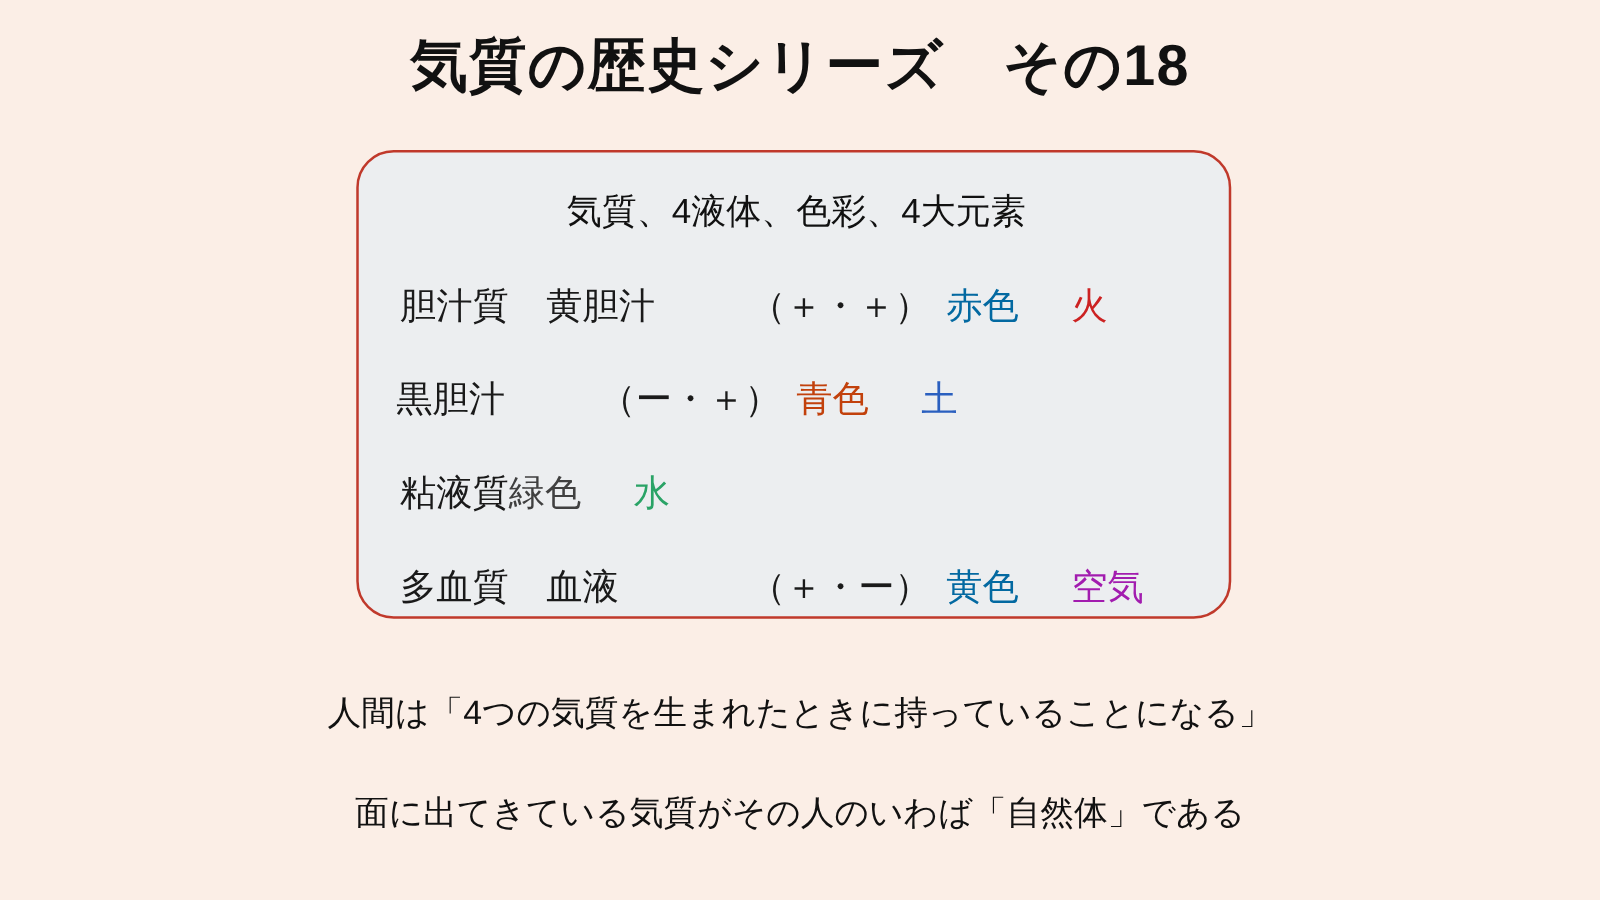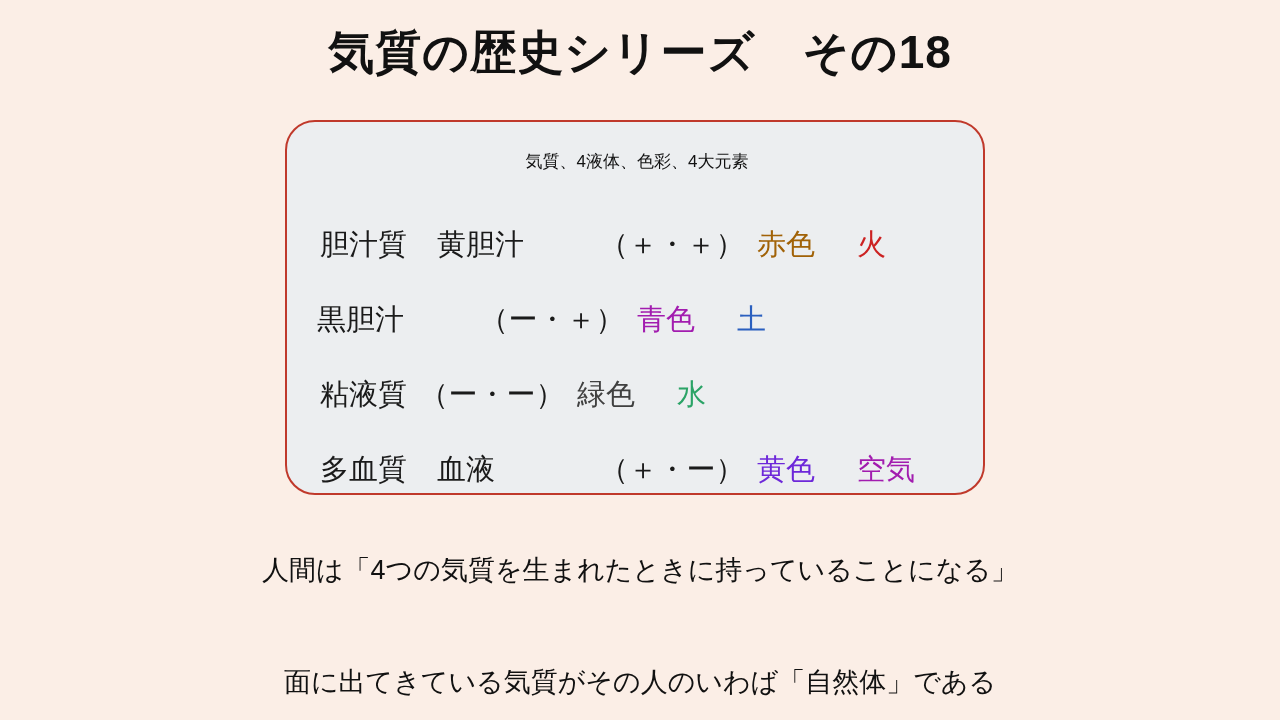--- a/index.html
+++ b/index.html
@@ -44,21 +44,21 @@
     border-radius: 30px;
     background: #eceef0;
     box-sizing: border-box;
   }
   .card-heading {
     position: absolute;
     top: 28px;
     left: 0;
     width: 700px;
     text-align: center;
-    font-size: 17px;
+    font-size: 28px;
     color: #111111;
     white-space: nowrap;
   }
   .rows {
     position: absolute;
     top: 85px;
     left: 0;
     width: 700px;
   }
   .row {
@@ -93,61 +93,60 @@
   .note {
     position: absolute;
     left: 0;
     width: 1280px;
     text-align: center;
     font-size: 27px;
     color: #111111;
     white-space: nowrap;
   }
   .note-1 { top: 552px; }
-  .note-2 { top: 664px; }
+  .note-2 { top: 632px; }
 </style>
 </head>
 <body>
 
 <div class="slide">
 
   <div class="slide-title">気質の歴史シリーズ　その18</div>
 
   <div class="table-card">
     <div class="card-heading">気質、4液体、色彩、4大元素</div>
 
     <div class="rows">
 
       <div class="row">
         <span class="c-temperament">胆汁質</span>
         <span class="c-humor">黄胆汁</span>
         <span class="c-sign">（＋・＋）</span>
-        <span class="c-color" style="color:#a16207">赤色</span>
+        <span class="c-color" style="color:#0369a1">赤色</span>
         <span class="c-element" style="color:#cc2222">火</span>
       </div>
 
       <div class="row">
         <span class="c-humor">黒胆汁</span>
         <span class="c-sign">（ー・＋）</span>
-        <span class="c-color" style="color:#a21caf">青色</span>
+        <span class="c-color" style="color:#c2410c">青色</span>
         <span class="c-element" style="color:#2a5fbf">土</span>
       </div>
 
       <div class="row">
         <span class="c-temperament">粘液質</span>
-        <span class="c-sign">（ー・ー）</span>
         <span class="c-color" style="color:#404040">緑色</span>
         <span class="c-element" style="color:#2aa366">水</span>
       </div>
 
       <div class="row">
         <span class="c-temperament">多血質</span>
         <span class="c-humor">血液</span>
         <span class="c-sign">（＋・ー）</span>
-        <span class="c-color" style="color:#6d28d9">黄色</span>
+        <span class="c-color" style="color:#0369a1">黄色</span>
         <span class="c-element" style="color:#a21caf">空気</span>
       </div>
 
     </div>
   </div>
 
   <div class="note note-1">人間は「4つの気質を生まれたときに持っていることになる」</div>
   <div class="note note-2">面に出てきている気質がその人のいわば「自然体」である</div>
 
 </div>

